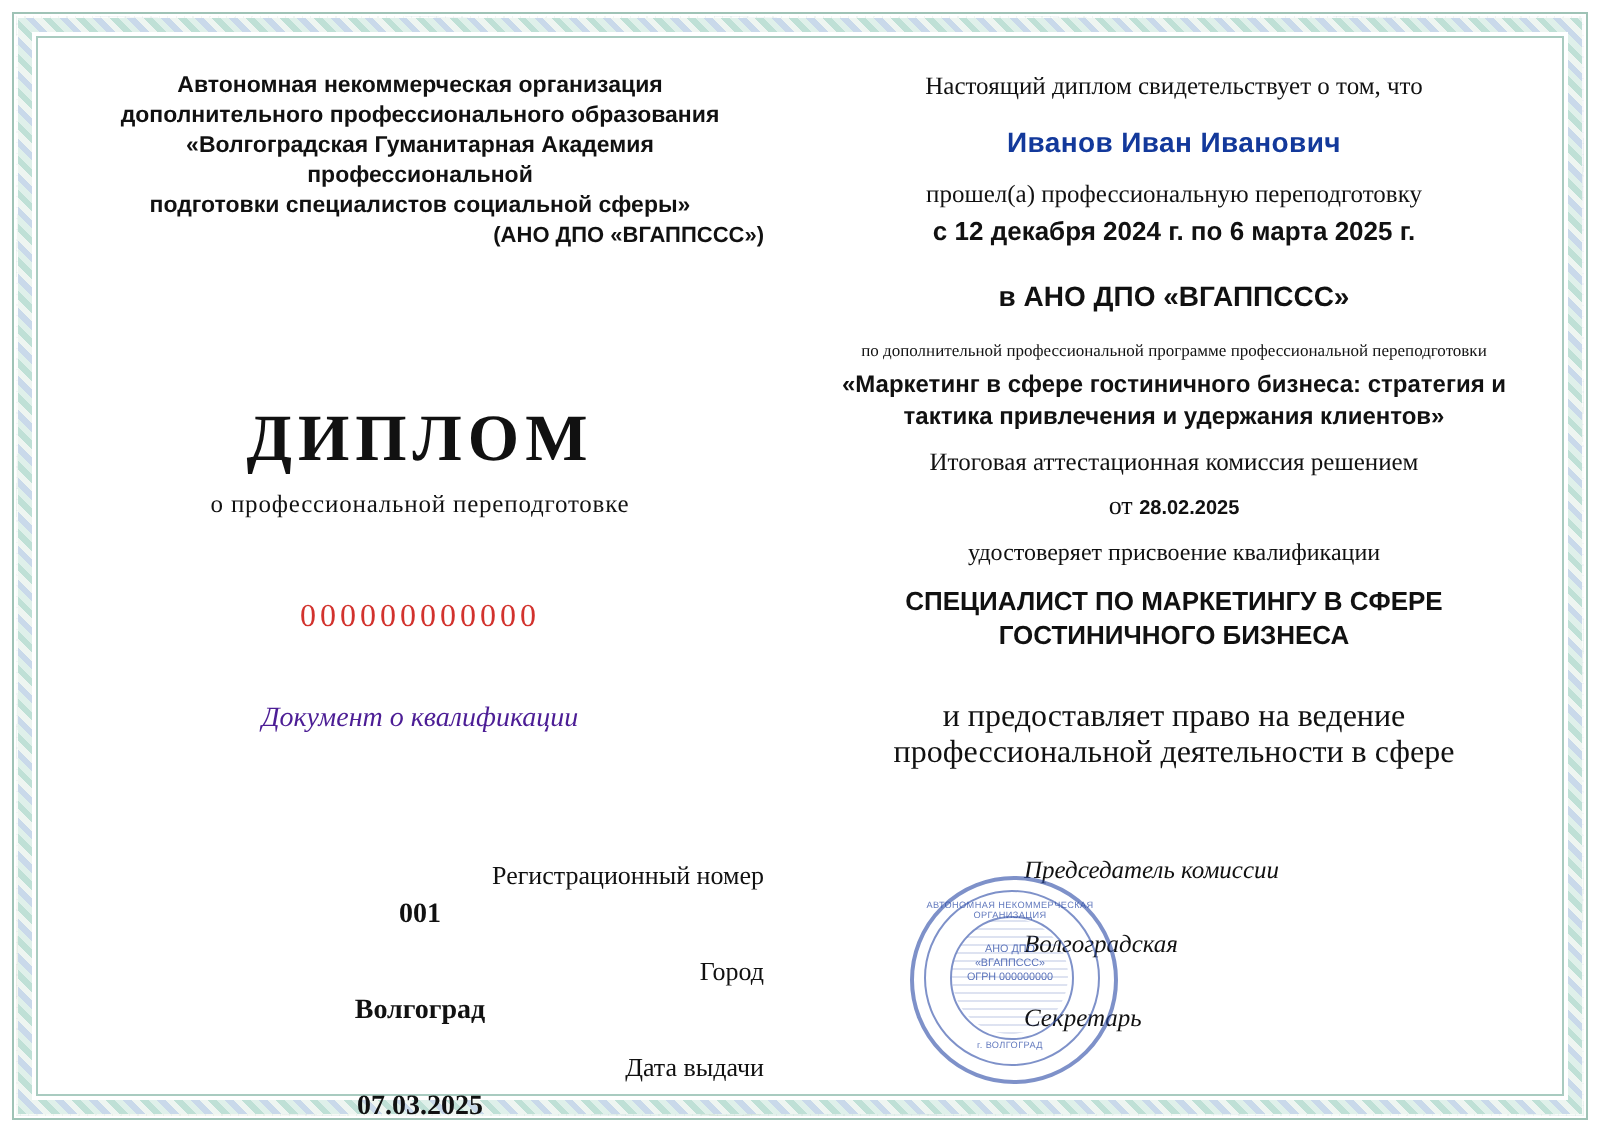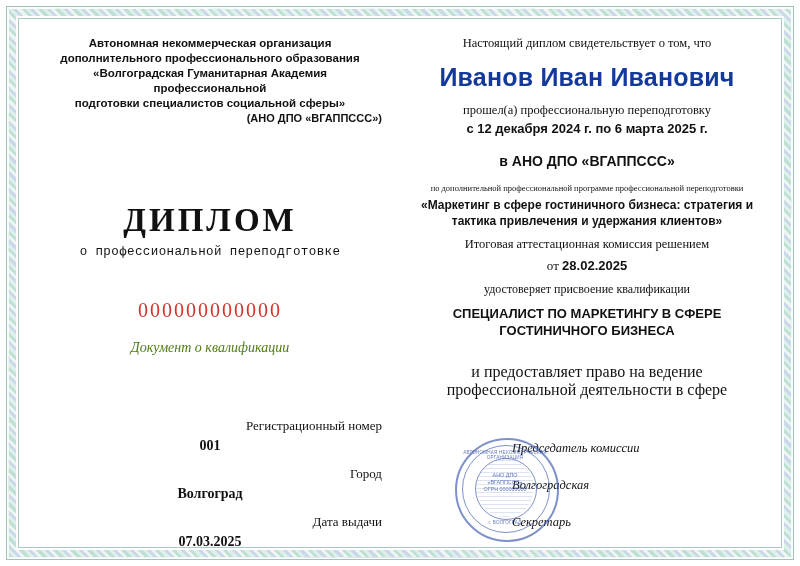--- a/index.html
+++ b/index.html
@@ -130,55 +130,55 @@
   .diploma-title {
     margin-top: 76px;
     font-family: "Liberation Serif", serif;
     font-size: 33px;
     font-weight: 700;
     letter-spacing: 3px;
     color: #111;
   }
   .diploma-sub {
     margin-top: 6px;
-    font-family: Liberation Mono, monospace;
+    font-family: Liberation Serif, serif;
     font-size: 12.5px;
     letter-spacing: .4px;
     color: #111;
   }
   .serial {
     margin-top: 40px;
     font-family: "Liberation Serif", serif;
-    font-size: 20px;
+    font-size: 16px;
     letter-spacing: 2px;
     color: #d2322d;
   }
   .qual-doc {
-    margin-top: 18px;
+    margin-top: 34px;
     font-family: "Liberation Serif", serif;
     font-style: italic;
     font-size: 14px;
-    color: #4d7c0f;
+    color: #4c1d95;
   }
 
   .reg-block { margin-top: 62px; font-family: "Liberation Serif", serif; color:#111; }
   .reg-label { font-size: 13px; text-align: right; }
   .reg-value { font-size: 14px; font-weight: 700; margin-top: 4px; }
   .reg-gap { height: 12px; }
 
   
   .r-line-1 {
     font-family: "Liberation Serif", serif;
     font-size: 12.5px;
     color: #111;
   }
   .fio {
     margin-top: 12px;
     font-family: "Liberation Sans", sans-serif;
-    font-size: 25px;
+    font-size: 14px;
     font-weight: bold;
     color: #13399b;
     letter-spacing: .2px;
   }
   .r-line-2 {
     margin-top: 11px;
     font-family: "Liberation Serif", serif;
     font-size: 12.5px;
     color: #111;
   }
@@ -223,21 +223,21 @@
     font-family: "Liberation Serif", serif;
     font-size: 12.5px;
     color: #111;
   }
   .commission-date {
     margin-top: 6px;
     font-family: "Liberation Serif", serif;
     font-size: 13px;
     color: #111;
   }
-  .commission-date b { font-family: "Liberation Sans", sans-serif; font-size: 13px; }
+  .commission-date b { font-family: "Liberation Sans", sans-serif; font-size: 10px; }
   .certify {
     margin-top: 8px;
     font-family: "Liberation Serif", serif;
     font-size: 12px;
     color: #111;
   }
   .qualification {
     margin-top: 8px;
     font-family: "Liberation Sans", sans-serif;
     font-size: 13px;

